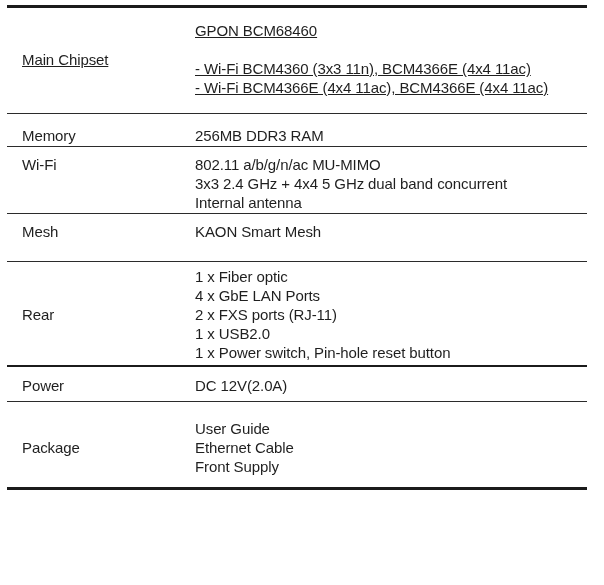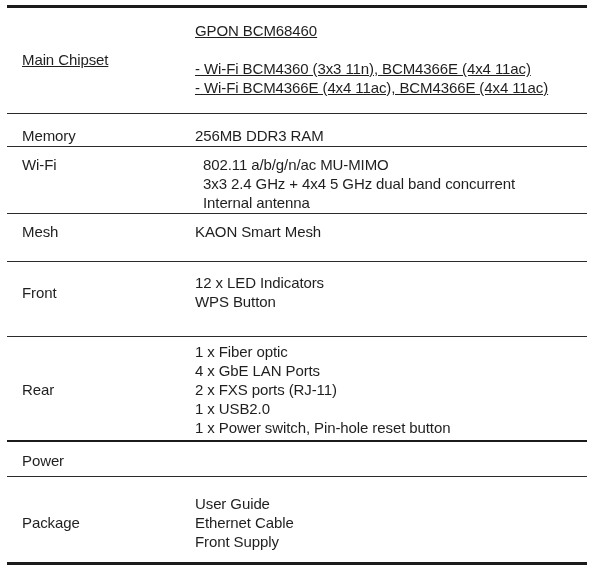--- a/index.html
+++ b/index.html
@@ -43,21 +43,21 @@
     flex: 1 1 auto;
     min-width: 0;
   }
   .value-line {
     min-height: 19px;
     white-space: nowrap;
   }
   
   .r0 { padding-top: 13px; padding-bottom: 16px; align-items: center; text-decoration: underline; }
   .r1 { padding-top: 12px; padding-bottom: 1px;  align-items: flex-end; }
-  .r2 { padding-top: 8px;  padding-bottom: 1px;  align-items: flex-start; gap: 8px; }
+  .r2 { padding-top: 8px;  padding-bottom: 1px;  align-items: flex-start; }
   .r3 { padding-top: 8px;  padding-bottom: 20px; align-items: flex-end; }
   .r4 { padding-top: 11px; padding-bottom: 25px; align-items: center; }
   .r5 { padding-top: 5px;  padding-bottom: 3px;  align-items: center; border-bottom-width: 2px; border-bottom-color: #1b1b1b; }
   .r6 { padding-top: 9px; padding-bottom: 6px;  align-items: center; }
   .r7 { padding-top: 17px; padding-bottom: 11px; align-items: center; }
 </style>
 </head>
 <body>
 
 <div class="spec-table">
@@ -88,41 +88,37 @@
       </div>
   </div>
 
   <div class="spec-row r3">
     <div class="row-label">Mesh</div>
     <div class="row-values">
         <div class="value-line">KAON Smart Mesh</div>
       </div>
   </div>
 
-  <div class="spec-row r4">
-    <div class="row-label">Front</div>
-    <div class="row-values">
-        <div class="value-line">12 x LED Indicators</div>
-        <div class="value-line">WPS Button</div>
-      </div>
-  </div>
 
   <div class="spec-row r5">
     <div class="row-label">Rear</div>
     <div class="row-values">
         <div class="value-line">1 x Fiber optic</div>
         <div class="value-line">4 x GbE LAN Ports</div>
         <div class="value-line">2 x FXS ports (RJ-11)</div>
         <div class="value-line">1 x USB2.0</div>
         <div class="value-line">1 x Power switch, Pin-hole reset button</div>
       </div>
   </div>
 
   <div class="spec-row r6">
     <div class="row-label">Power</div>
+    <div class="row-values">
+        <div class="value-line">DC 12V(2.0A)</div>
+      </div>
   </div>
 
   <div class="spec-row r7">
     <div class="row-label">Package</div>
     <div class="row-values">
         <div class="value-line">User Guide</div>
         <div class="value-line">Ethernet Cable</div>
         <div class="value-line">Front Supply</div>
       </div>
   </div>

